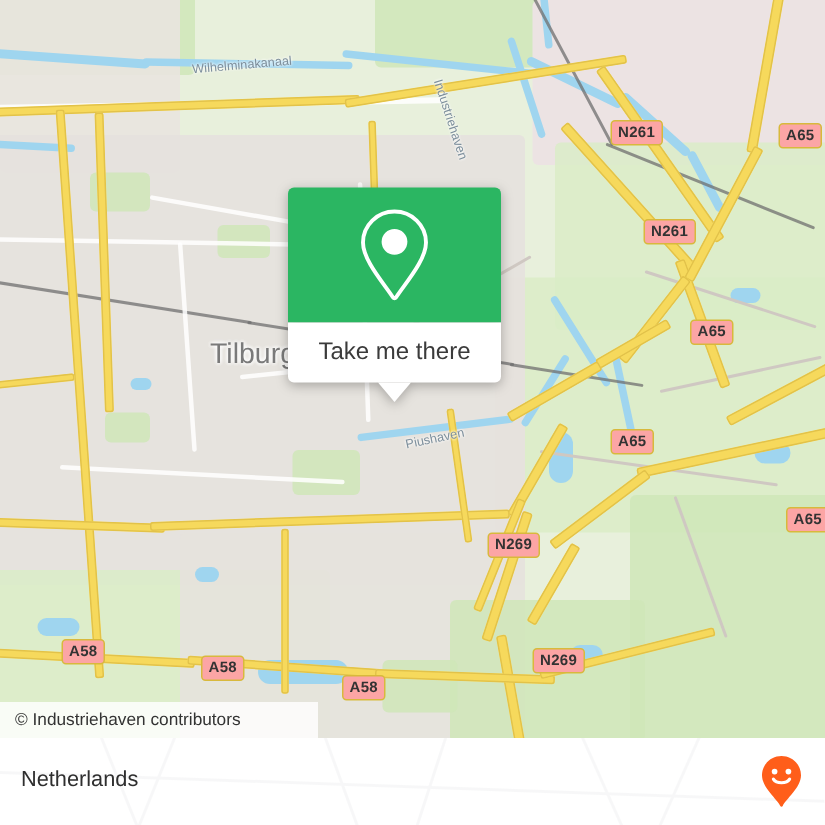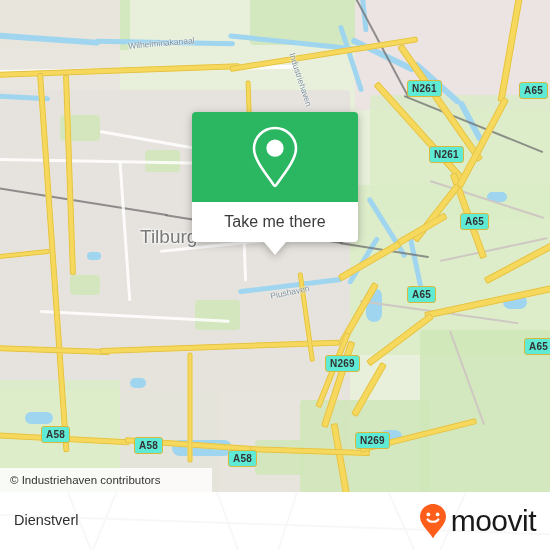--- a/index.html
+++ b/index.html
@@ -25,21 +25,21 @@
   .water{background:#9fd5ef;}
   .waterline{position:absolute;background:#9fd5ef;border-radius:40px;}
 
   .road{position:absolute;background:#f7df6d;border-radius:2px;transform-origin:0 50%;}
   .road.major{background:#f6d95c;box-shadow:0 0 0 1px #e2c24a inset;}
   .road.minor{background:#ffffff;opacity:.85;}
   .road.rail{background:#6f6f6f;height:2px;opacity:.75;}
   .road.track{background:#cfc8c2;}
 
   .shield{
-    position:absolute;background:#5eead4;border:1.5px solid #d8b93c;border-radius:3px;
+    position:absolute;background:#fca5a5;border:1.5px solid #d8b93c;border-radius:3px;
     color:#333;font-size:10px;font-weight:bold;line-height:1;
     padding:2.5px 4px;letter-spacing:.2px;white-space:nowrap;
     font-family:"Liberation Sans",sans-serif;
   }
   .citylabel{
     position:absolute;color:#7a7a7a;font-size:19px;white-space:nowrap;
     text-shadow:0 0 3px #fff,0 0 3px #fff,0 0 3px #fff;
   }
   .waterlabel{
     position:absolute;color:#7d8f9c;font-size:8.5px;white-space:nowrap;
@@ -49,21 +49,21 @@
   
   .attrib{
     position:absolute;left:0;bottom:0;height:24px;width:212px;
     background:rgba(255,255,255,.82);
     display:flex;align-items:center;padding-left:10px;box-sizing:border-box;
   }
   .attrib span{font-size:11.5px;color:#333;}
 
   
   .card{
-    position:absolute;left:192px;top:112px;width:166px;
+    position:absolute;left:192px;top:125px;width:142px;
     filter:drop-shadow(0 2px 4px rgba(0,0,0,.28));
   }
   .card-head{
     height:90px;border-radius:4px 4px 0 0;
     display:flex;align-items:center;justify-content:center;
   }
   .card-foot{
     background:#fff;border-radius:0 0 4px 4px;height:40px;
     display:flex;align-items:center;justify-content:center;
   }
@@ -236,27 +236,26 @@
       <div style="left:60px;top:-20px;width:160px;height:2px;transform:rotate(68deg);"></div>
       <div style="left:120px;top:-10px;width:120px;height:2px;transform:rotate(112deg);"></div>
       <div style="left:210px;top:-20px;width:150px;height:2px;transform:rotate(70deg);"></div>
       <div style="left:300px;top:-10px;width:140px;height:2px;transform:rotate(108deg);"></div>
       <div style="left:380px;top:-20px;width:150px;height:2px;transform:rotate(66deg);"></div>
       <div style="left:470px;top:-10px;width:130px;height:2px;transform:rotate(114deg);"></div>
       <div style="left:0px;top:22px;width:550px;height:2px;transform:rotate(2deg);"></div>
     </div>
     <div class="footer-inner">
       <div class="caption">
-        <div>Dienstverl</div>
+        <div>Netherlands</div>
       </div>
       <div class="brand">
         <svg width="30" height="36" viewBox="0 0 30 36">
           <path d="M15 1 C7.8 1 2 6.7 2 13.8 C2 22 12 29.5 14.2 34.3 C14.5 35 15.5 35 15.8 34.3 C18 29.5 28 22 28 13.8 C28 6.7 22.2 1 15 1 Z" fill="#ff5e1a"></path>
           <circle cx="10.4" cy="11.4" r="1.9" fill="#ffffff"></circle>
           <circle cx="19.6" cy="11.4" r="1.9" fill="#ffffff"></circle>
           <path d="M9.6 16.4 C11.6 19.6 18.4 19.6 20.4 16.4" fill="none" stroke="#ffffff" stroke-width="2.1" stroke-linecap="round"></path>
         </svg>
-        <span class="brand-word">moovit</span>
       </div>
     </div>
   </div>
 
 </div>
 
 </body></html>

